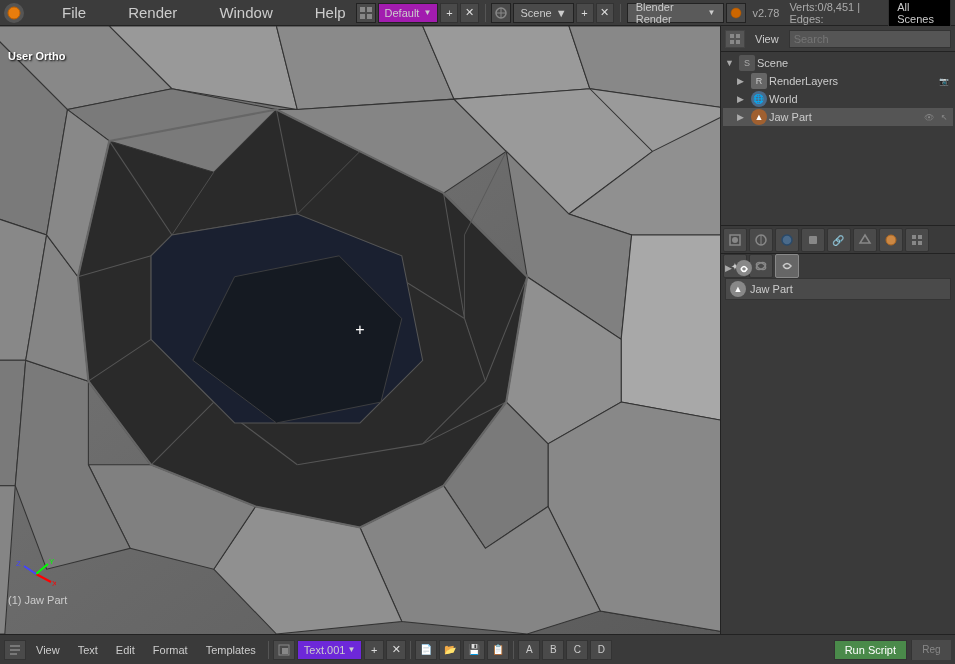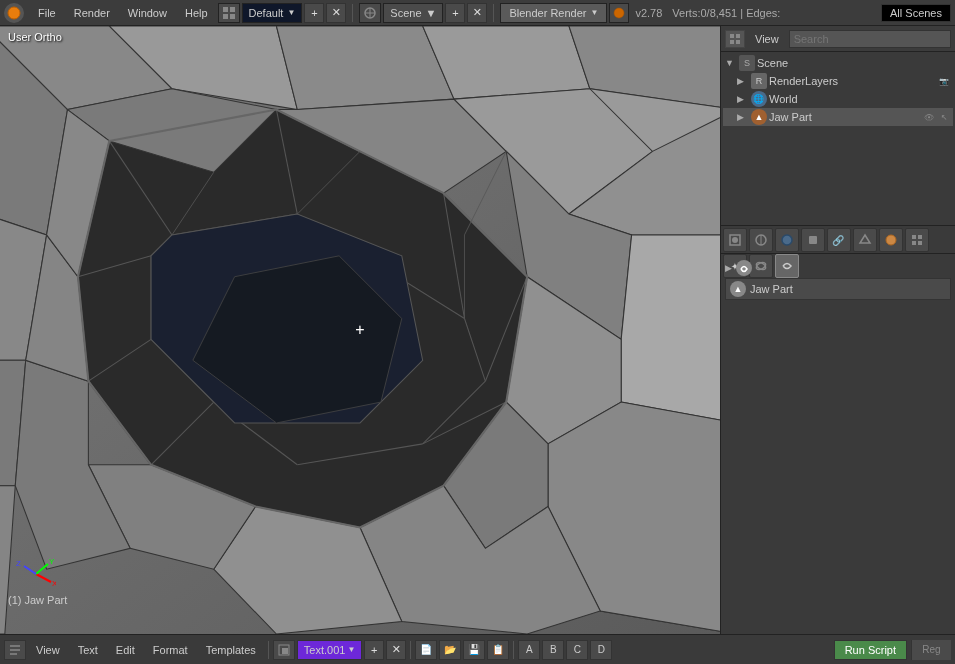--- a/index.html
+++ b/index.html
@@ -4,41 +4,41 @@
   <style>
     * { margin: 0; padding: 0; box-sizing: border-box; }
     body { width: 955px; height: 664px; overflow: hidden; background: #3a3a3a; font-family: 'Arial', sans-serif; font-size: 11px; color: #ddd; }
 
     
     #top-menubar {
       width: 955px; height: 26px; background: #3c3c3c; display: flex; align-items: center;
       border-bottom: 1px solid #222; gap: 2px; padding: 0 4px;
     }
     .blender-logo { width: 20px; height: 20px; background: #555; border-radius: 50%; display: flex; align-items: center; justify-content: center; margin-right: 4px; flex-shrink: 0; }
-    .menu-item { padding: 2px 8px; color: #ccc; cursor: pointer; font-size: 11px; }
+    .menu-item { padding: 2px 8px; color: #ccc; cursor: pointer; font-size: 15px; margin-left: 24px; }
     .window-type-btn { background: #4a4a4a; border: 1px solid #222; width: 22px; height: 20px; display: flex; align-items: center; justify-content: center; cursor: pointer; }
-    .dropdown-btn { background: #0f172a; border: 1px solid #222; padding: 2px 6px; display: flex; align-items: center; gap: 4px; cursor: pointer; height: 20px; color: #ccc; font-size: 11px; }
+    .dropdown-btn { background: #a21caf; border: 1px solid #222; padding: 2px 6px; display: flex; align-items: center; gap: 4px; cursor: pointer; height: 20px; color: #ccc; font-size: 11px; }
     .dropdown-btn .arrow { font-size: 8px; }
     .scene-selector { background: #4a4a4a; border: 1px solid #222; padding: 2px 6px; display: flex; align-items: center; gap: 4px; cursor: pointer; height: 20px; color: #ccc; font-size: 11px; }
     .render-engine { background: #5a5a5a; border: 1px solid #222; padding: 2px 8px; height: 20px; display: flex; align-items: center; color: #ccc; cursor: pointer; font-size: 11px; }
     .version-info { color: #aaa; font-size: 11px; margin-left: 4px; }
     .stats-info { color: #aaa; font-size: 11px; margin-left: 8px; }
     .separator { width: 1px; height: 18px; background: #555; margin: 0 4px; }
 
     
     #main-area { display: flex; width: 955px; height: 608px; }
 
     
     #viewport { flex: 1; background: #6a6a6a; position: relative; overflow: hidden; }
 
     
     #mesh-canvas { width: 100%; height: 100%; position: relative; }
 
     
-    .viewport-label { position: absolute; top: 5px; left: 8px; color: #fff; font-size: 11px; font-weight: normal; text-shadow: 1px 1px 2px #000; }
+    .viewport-label { position: absolute; top: 24px; left: 8px; color: #fff; font-size: 11px; font-weight: bold; text-shadow: 1px 1px 2px #000; }
 
     
     .axes-indicator { position: absolute; bottom: 40px; left: 16px; width: 40px; height: 40px; }
 
     
     .object-info { position: absolute; bottom: 28px; left: 8px; color: #ccc; font-size: 11px; }
 
     
     .crosshair { position: absolute; top: 50%; left: 50%; transform: translate(-50%, -50%); color: #fff; font-size: 16px; pointer-events: none; }
 

